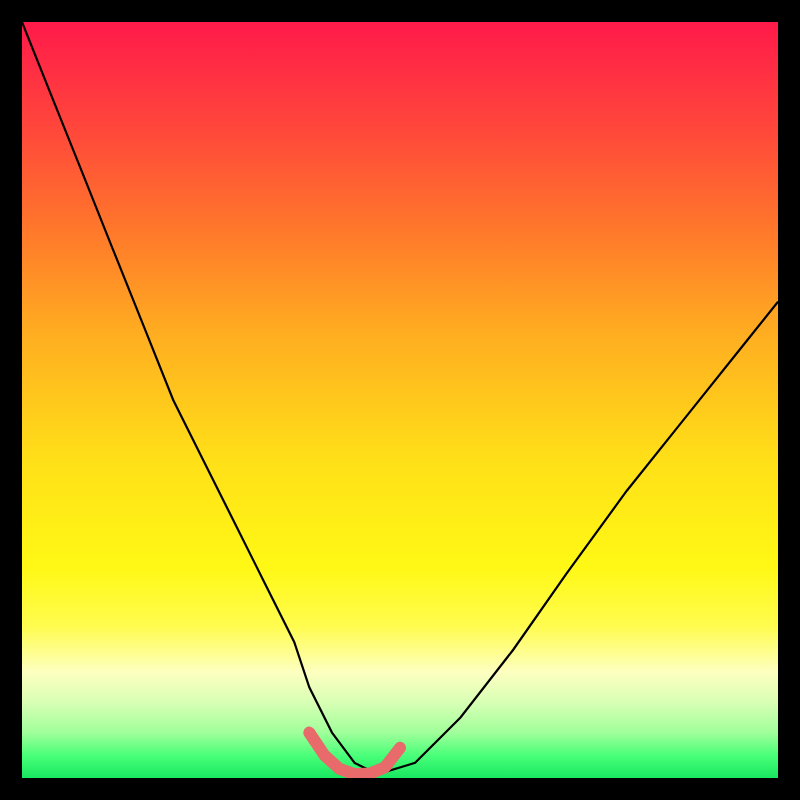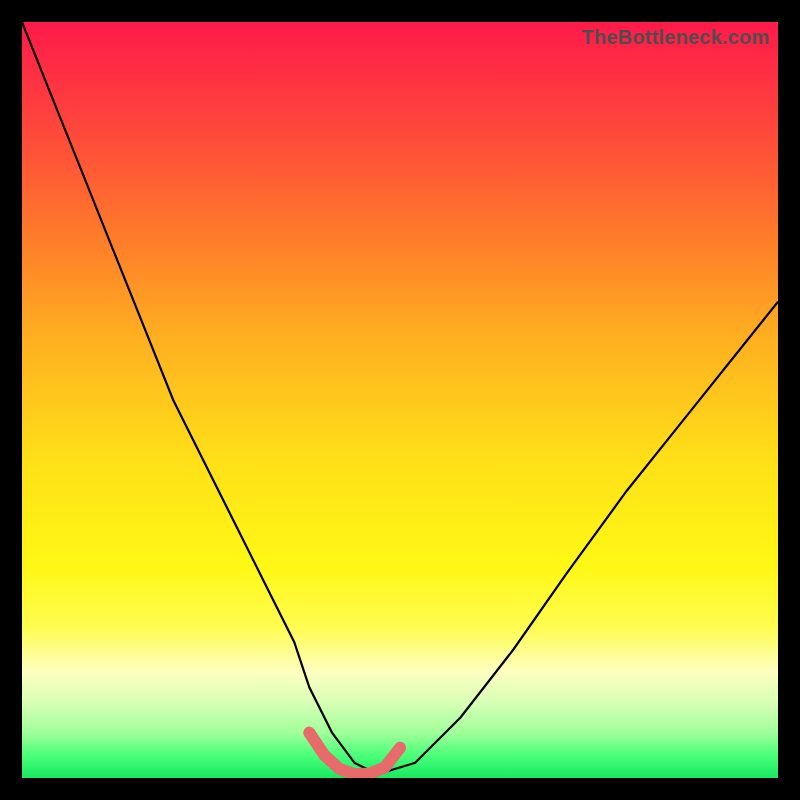--- a/index.html
+++ b/index.html
@@ -57,21 +57,20 @@
     height: 756px;
     pointer-events: none;
   }
 </style>
 </head>
 <body>
 
 <div class="frame">
   <div class="plot-area">
 
-    <span class="watermark">TheBottleneck.com</span>
 
     <svg class="curve" viewBox="0 0 756 756" preserveAspectRatio="none">
       <path d="M0.0 0.0 L30.2 75.6 L60.5 151.2 L90.7 226.8 L121.0 302.4 L151.2 378.0 L181.4 438.5 L211.7 499.0 L241.9 559.4 L272.2 619.9 L287.3 665.3 L310.0 710.6 L332.6 740.9 L355.3 752.2 L393.1 740.9 L438.5 695.5 L491.4 627.5 L544.3 551.9 L604.8 468.7 L665.3 393.1 L725.8 317.5 L756.0 279.7" id="curvePath" fill="none" stroke="#000000" stroke-width="2.2"></path>
       <path d="M287.3 710.6 L302.4 733.3 L317.5 746.9 L332.6 752.2 L347.8 751.5 L362.9 745.4 L378.0 725.8" id="highlightPath" fill="none" stroke="#e86a6a" stroke-width="12" stroke-linecap="round" stroke-linejoin="round"></path>
     </svg>
 
   </div>
 </div>
 
 </body></html>

